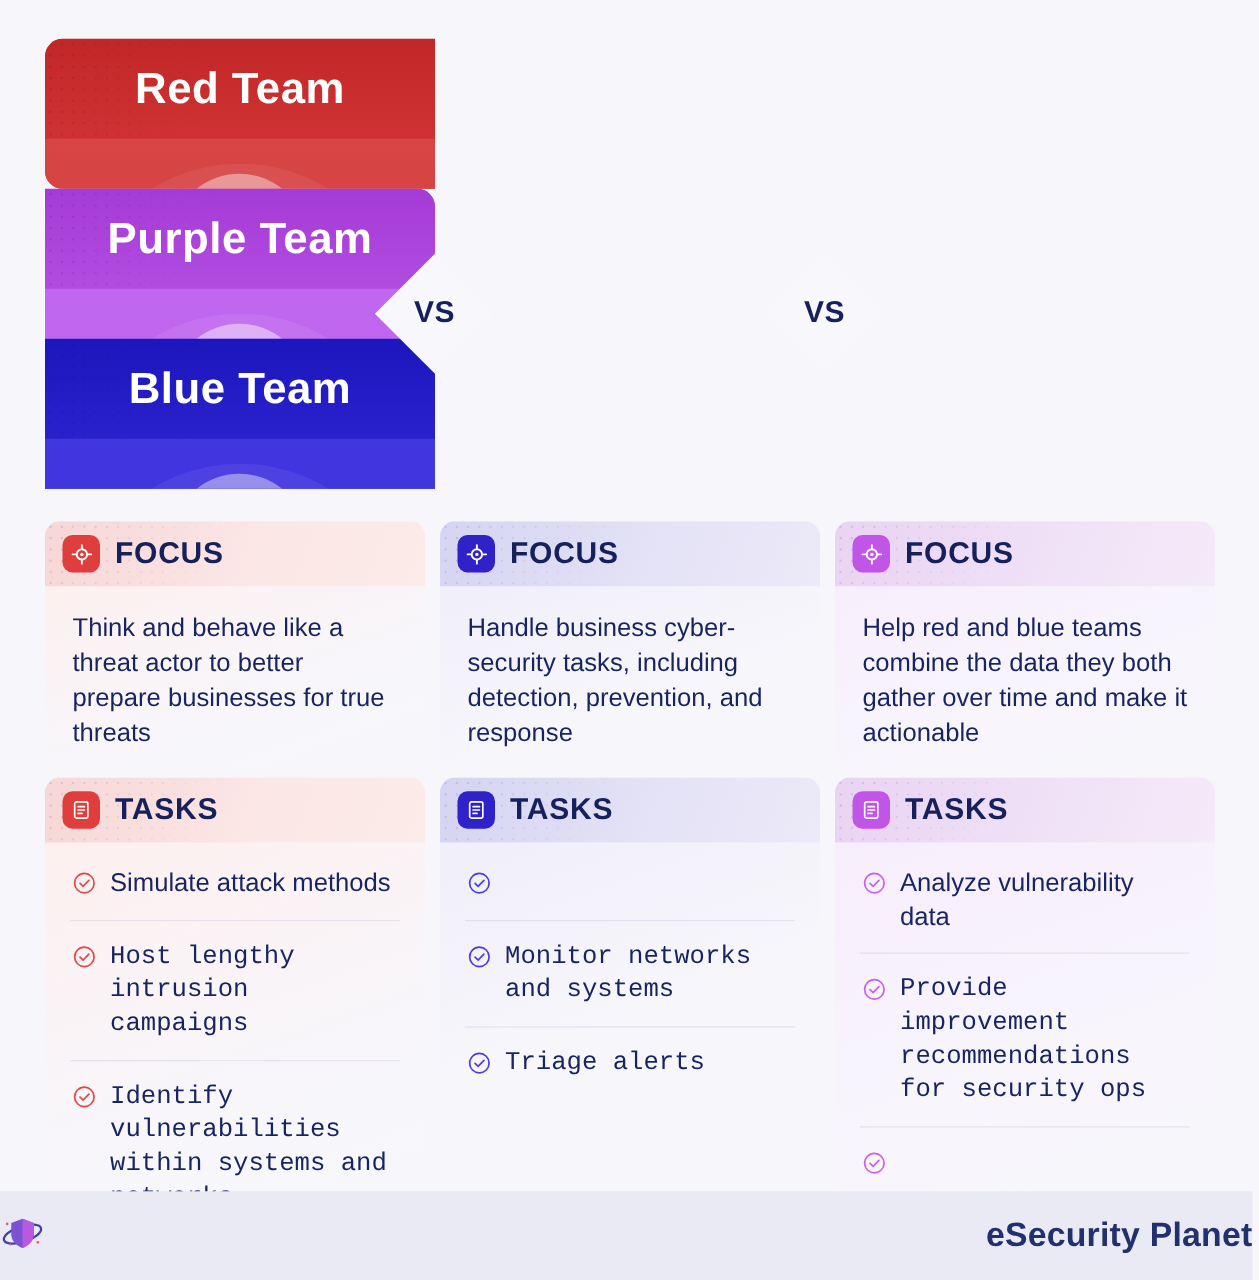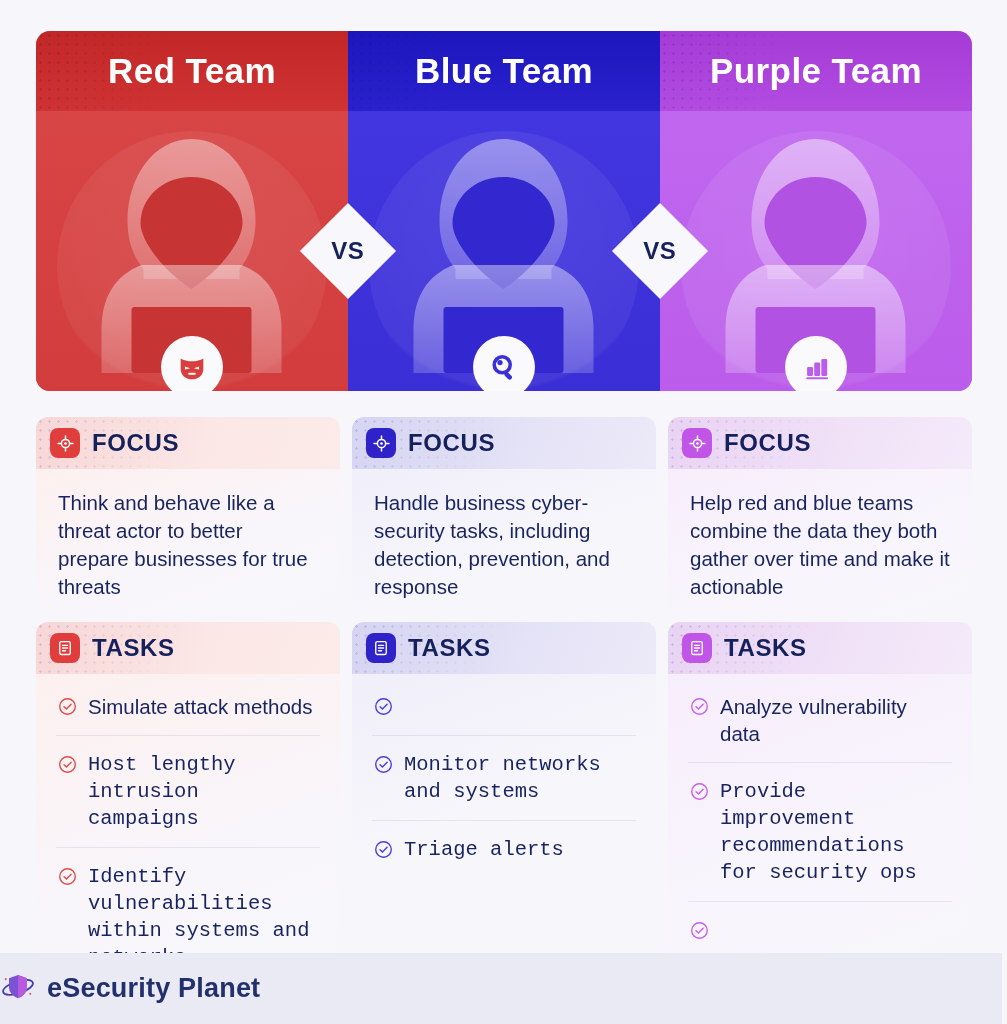--- a/index.html
+++ b/index.html
@@ -5,21 +5,21 @@
   * { box-sizing: border-box; margin: 0; padding: 0; }
   html, body {
     width: 1007px; height: 1024px;
     font-family: "Liberation Sans", sans-serif;
     background: #f6f6fb;
     overflow: hidden;
   }
   .page { position: relative; width: 1007px; height: 1024px; background: #f6f6fb; }
 
   
-  .panels { position: absolute; left: 36px; top: 31px; width: 936px; height: 360px; display: flex; }
+  .panels { position: absolute; left: 36px; top: 31px; width: 936px; height: 360px; display: flex; flex-direction: column; }
   .panel { position: relative; width: 312px; height: 360px; overflow: hidden; }
   .panel.red    { border-radius: 14px 0 0 14px; background: #d83f3f; }
   .panel.blue   { background: #3b30d8; }
   .panel.purple { border-radius: 0 14px 14px 0; background: #bb5cea; }
 
   .panel .bandtop { position: absolute; left:0; top:0; width: 100%; height: 80px; }
   .panel.red .bandtop    { background: linear-gradient(180deg,#c22727 0%,#cf3232 100%); border-radius: 14px 0 0 0; }
   .panel.blue .bandtop   { background: linear-gradient(180deg,#1c16bd 0%,#2a21cd 100%); }
   .panel.purple .bandtop { background: linear-gradient(180deg,#a43bd6 0%,#b24ce0 100%); border-radius: 0 14px 0 0; }
 
@@ -103,21 +103,21 @@
   .cards.tasks .card .cbody { padding:4px 20px 10px 20px; }
   .tlist { list-style:none; }
   .tlist li { display:flex; gap:11px; padding:15px 0 15px 2px; align-items:flex-start; }
   .tlist li + li { border-top:1px solid rgba(120,110,170,.14);font-family:Liberation Mono, monospace; }
   .tlist .ck { flex:0 0 19px; margin-top:4px; }
   .tlist .txt { color:#18245f; font-size:20.5px; line-height:27px; }
 
   
   .footer {
     position:absolute; left:0; bottom:0; width:1002px; height:71px;
-    background:#eaeaf4; display:flex; align-items:center; justify-content:flex-start; gap:11px;
+    background:#eaeaf4; display:flex; align-items:center; justify-content:space-between; gap:11px;
   }
   .footer .logotext { color:#23306e; font-size:27px; font-weight:700; letter-spacing:.2px; }
 </style>
 </head>
 <body>
 
 <div class="page">
 
   <div class="panels">
 
@@ -144,20 +144,50 @@
       <div class="badge">
         <svg viewBox="0 0 36 36" width="34" height="34">
           <path d="M6 9 C12 13 24 13 30 9 L30 20 C30 27 24 31 18 31 C12 31 6 27 6 20 Z" fill="#d83f3f"></path>
           <path d="M10.5 17.5 L16 19.2 L10.5 20.6 Z" fill="#fff"></path>
           <path d="M25.5 17.5 L20 19.2 L25.5 20.6 Z" fill="#fff"></path>
           <rect x="14" y="24" width="8" height="2.2" rx="1.1" fill="#fff"></rect>
         </svg>
       </div>
     </div>
 
+    <div class="panel purple">
+      <div class="body">
+        <div class="disc"></div>
+        <div class="hoodie">
+          <svg viewBox="0 0 225 250" width="225" height="250">
+            <defs>
+              <linearGradient id="hp" x1="0" y1="0" x2="0" y2="1">
+                <stop offset="0%" stop-color="#ffffff" stop-opacity="0.46"></stop>
+                <stop offset="100%" stop-color="#ffffff" stop-opacity="0.22"></stop>
+              </linearGradient>
+            </defs>
+            <path d="M112 10 C150 10 176 48 176 92 C176 112 170 128 160 140 L160 150 L64 150 L64 140 C54 128 48 112 48 92 C48 48 74 10 112 10 Z" fill="url(#hp)"></path>
+            <path d="M112 48 C142 48 163 70 163 94 C163 112 140 142 112 160 C84 142 61 112 61 94 C61 70 82 48 112 48 Z" fill="#b252e2"></path>
+            <path d="M62 136 C36 146 22 168 22 200 L22 244 L202 244 L202 200 C202 168 188 146 162 136 Z" fill="url(#hp)"></path>
+            <rect x="52" y="178" width="120" height="66" rx="3" fill="#b252e2"></rect>
+          </svg>
+        </div>
+      </div>
+      <div class="bandtop"></div>
+      <div class="title">Purple Team</div>
+      <div class="badge">
+        <svg viewBox="0 0 36 36" width="32" height="32">
+          <rect x="8" y="18" width="6.6" height="10" rx="1.4" fill="#bb5cea"></rect>
+          <rect x="16" y="13" width="6.6" height="15" rx="1.4" fill="#bb5cea"></rect>
+          <rect x="24" y="9" width="6.6" height="19" rx="1.4" fill="#bb5cea"></rect>
+          <rect x="7" y="29.5" width="24.5" height="2.4" rx="1.2" fill="#bb5cea"></rect>
+        </svg>
+      </div>
+    </div>
+
     <div class="panel blue">
       <div class="body">
         <div class="disc"></div>
         <div class="hoodie">
           <svg viewBox="0 0 225 250" width="225" height="250">
             <defs>
               <linearGradient id="hb" x1="0" y1="0" x2="0" y2="1">
                 <stop offset="0%" stop-color="#ffffff" stop-opacity="0.42"></stop>
                 <stop offset="100%" stop-color="#ffffff" stop-opacity="0.20"></stop>
               </linearGradient>
@@ -173,50 +203,20 @@
       <div class="title">Blue Team</div>
       <div class="badge">
         <svg viewBox="0 0 36 36" width="32" height="32">
           <circle cx="16" cy="15.5" r="9" fill="none" stroke="#3b30d8" stroke-width="4"></circle>
           <circle cx="13.5" cy="13" r="3" fill="#3b30d8"></circle>
           <rect x="21" y="22.5" width="10" height="5.2" rx="2.6" transform="rotate(45 21 22.5)" fill="#3b30d8"></rect>
         </svg>
       </div>
     </div>
 
-    <div class="panel purple">
-      <div class="body">
-        <div class="disc"></div>
-        <div class="hoodie">
-          <svg viewBox="0 0 225 250" width="225" height="250">
-            <defs>
-              <linearGradient id="hp" x1="0" y1="0" x2="0" y2="1">
-                <stop offset="0%" stop-color="#ffffff" stop-opacity="0.46"></stop>
-                <stop offset="100%" stop-color="#ffffff" stop-opacity="0.22"></stop>
-              </linearGradient>
-            </defs>
-            <path d="M112 10 C150 10 176 48 176 92 C176 112 170 128 160 140 L160 150 L64 150 L64 140 C54 128 48 112 48 92 C48 48 74 10 112 10 Z" fill="url(#hp)"></path>
-            <path d="M112 48 C142 48 163 70 163 94 C163 112 140 142 112 160 C84 142 61 112 61 94 C61 70 82 48 112 48 Z" fill="#b252e2"></path>
-            <path d="M62 136 C36 146 22 168 22 200 L22 244 L202 244 L202 200 C202 168 188 146 162 136 Z" fill="url(#hp)"></path>
-            <rect x="52" y="178" width="120" height="66" rx="3" fill="#b252e2"></rect>
-          </svg>
-        </div>
-      </div>
-      <div class="bandtop"></div>
-      <div class="title">Purple Team</div>
-      <div class="badge">
-        <svg viewBox="0 0 36 36" width="32" height="32">
-          <rect x="8" y="18" width="6.6" height="10" rx="1.4" fill="#bb5cea"></rect>
-          <rect x="16" y="13" width="6.6" height="15" rx="1.4" fill="#bb5cea"></rect>
-          <rect x="24" y="9" width="6.6" height="19" rx="1.4" fill="#bb5cea"></rect>
-          <rect x="7" y="29.5" width="24.5" height="2.4" rx="1.2" fill="#bb5cea"></rect>
-        </svg>
-      </div>
-    </div>
-
     <div class="vs one">
         <span>VS</span>
       </div>
     <div class="vs two">
         <span>VS</span>
       </div>
   </div>
 
   <div class="cards focus">
 

